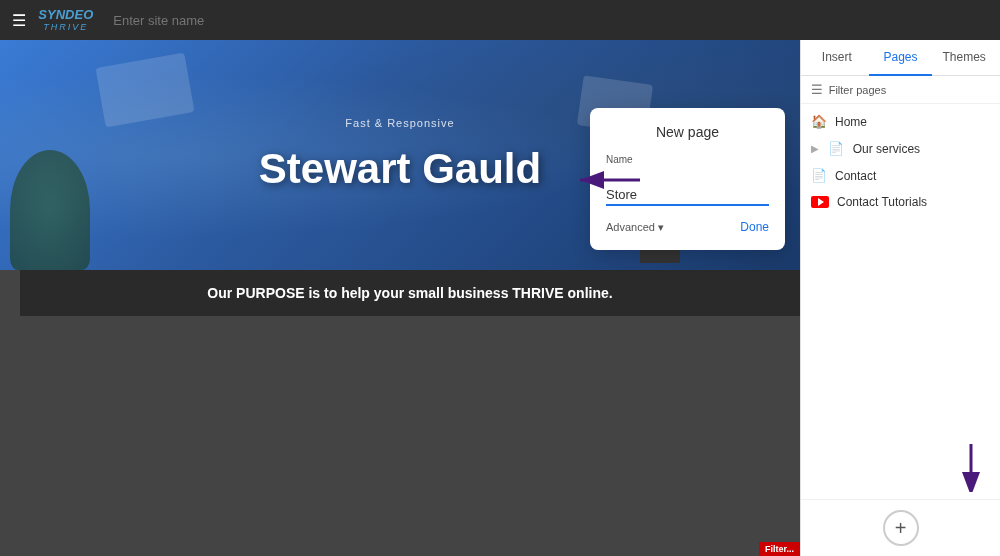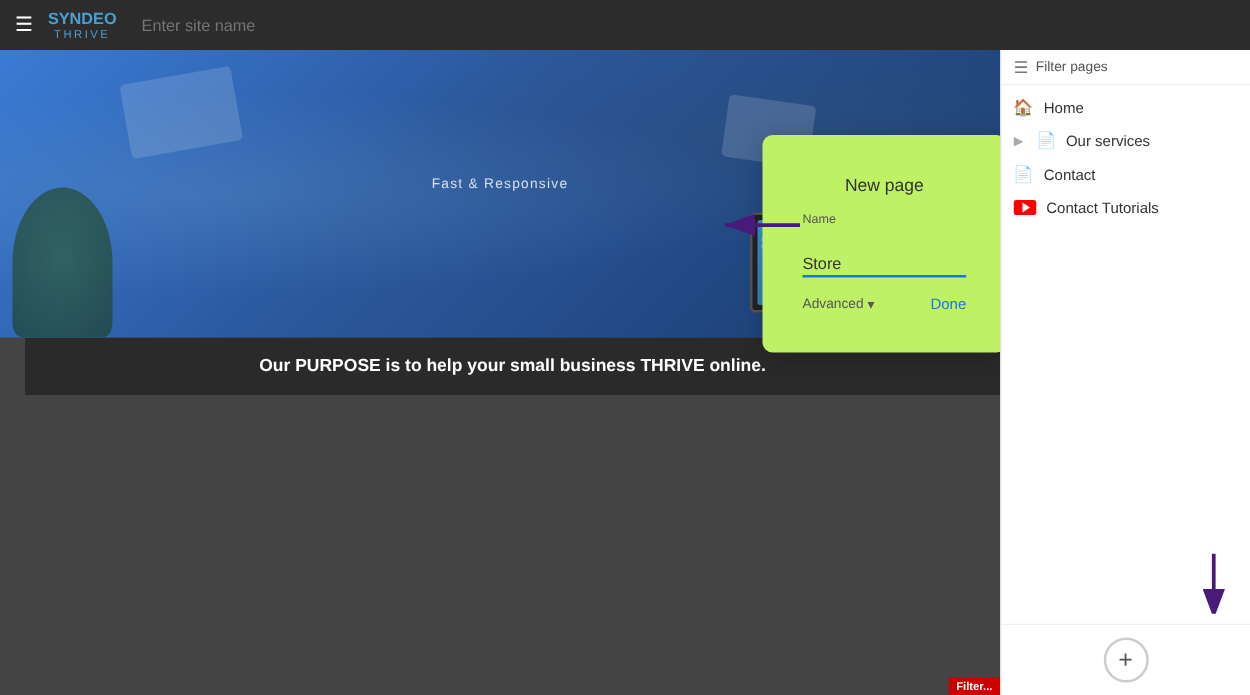--- a/index.html
+++ b/index.html
@@ -16,20 +16,21 @@
       flex-shrink: 0;
     }
     .top-bar-menu-icon {
       color: white;
       font-size: 16px;
       cursor: pointer;
     }
     .top-bar-logo {
       display: flex;
       gap: 4px;
+      font-style: italic;
     }
     .logo-text {
       font-size: 13px;
       font-weight: bold;
       color: #4a9fd4;
       line-height: 1.1;
     }
     .logo-sub {
       font-size: 9px;
       color: #4a9fd4;
@@ -303,26 +304,26 @@
     .arrow-down-indicator {
       position: absolute;
       right: 14px;
       bottom: 60px;
     }
 
     
     .new-page-popup {
       position: absolute;
       top: 68px;
-      left: 610px;
+      left: 590px;
       width: 195px;
-      background: #bef264;
+      background: #ffffff;
       border-radius: 8px;
       box-shadow: 0 4px 20px rgba(0,0,0,0.2);
-      padding: 32px;
+      padding: 16px;
       z-index: 100;
     }
     .popup-title {
       font-size: 14px;
       font-weight: 500;
       color: #333;
       margin-bottom: 14px;
       text-align: center;
     }
     .popup-name-label {
@@ -425,20 +426,21 @@
 
       <div class="hero-monitor">
         <div class="hero-monitor-screen">
           <div class="hero-monitor-bar"></div>
           <div class="hero-monitor-bar2"></div>
           <div class="hero-monitor-bar2" style="width:80%;"></div>
         </div>
       </div>
       <div class="hero-text">
         <div class="hero-tagline">Fast &amp; Responsive</div>
+        <div class="hero-name">Stewart Gauld</div>
       </div>
     </div>
 
     <div class="dark-banner">
       <span class="dark-banner-text">
         <span>Our PURPOSE is to help your small business THRIVE online.</span>
       </span>
     </div>
 
     <div class="video-section">
@@ -472,20 +474,31 @@
         <line x1="70" y1="20" x2="10" y2="20" stroke="#4a1a7a" stroke-width="3" marker-end="url(#arrowhead)"></line>
       </svg>
     </div>
 
     <div class="adobe-bar">Filter...</div>
 
   </div>
 
   <div class="right-sidebar">
 
+    <div class="sidebar-tabs">
+      <div class="sidebar-tab">
+        <span>Insert</span>
+      </div>
+      <div class="sidebar-tab active">
+        <span>Pages</span>
+      </div>
+      <div class="sidebar-tab">
+        <span>Themes</span>
+      </div>
+    </div>
 
     <div class="filter-pages">
       <div class="filter-pages-inner">
         <span class="filter-icon">☰</span>
         <span>Filter pages</span>
       </div>
     </div>
 
     <div class="pages-list">
 

